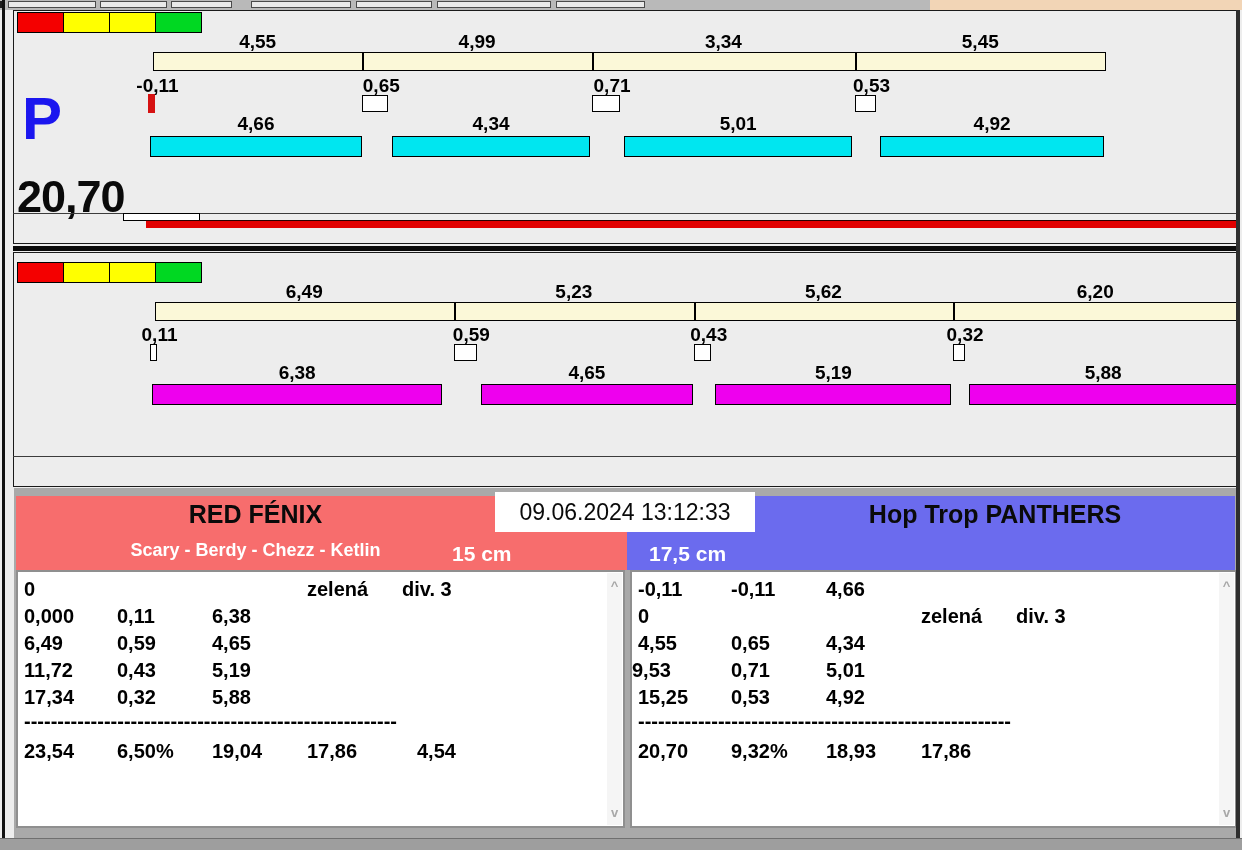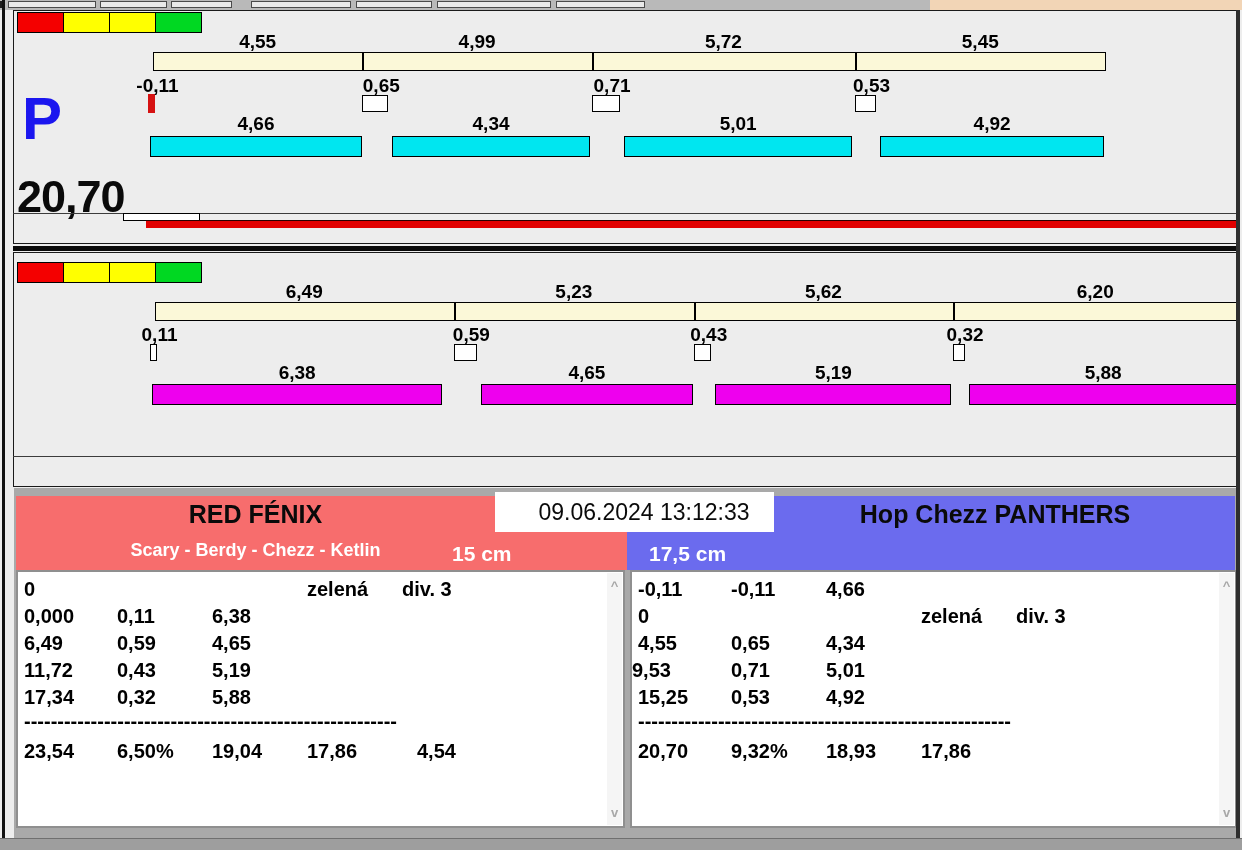--- a/index.html
+++ b/index.html
@@ -22,21 +22,21 @@
   .lane-total{position:absolute;font-weight:700;font-size:45px;color:#0a0a0a;letter-spacing:-1px;line-height:1;}
   .track-line{position:absolute;height:1px;background:#3c3c3c;}
   .thick-sep{position:absolute;background:#0a0a0a;}
   
   .board-bg{position:absolute;background:#a9a9a9;}
   .team-header{position:absolute;height:74px;}
   .team-name{position:absolute;font-weight:700;font-size:25px;color:#0a0a0a;text-align:center;white-space:nowrap;}
   .team-members{position:absolute;font-weight:700;font-size:18px;color:#ffffff;text-align:center;white-space:nowrap;}
   .jump-height{position:absolute;font-weight:700;font-size:21px;color:#ffffff;white-space:nowrap;}
   .date-box{position:absolute;background:#ffffff;color:#0a0a0a;font-size:23px;
-            text-align:center;line-height:40px;white-space:nowrap;padding-left:19px;}
+            text-align:center;line-height:40px;white-space:nowrap;}
   .panel{position:absolute;background:#ffffff;border:2px solid #8f8f8f;box-sizing:border-box;}
   .cell{position:absolute;font-weight:700;font-size:20px;color:#000;white-space:nowrap;line-height:22px;}
   .sep-row{position:absolute;font-weight:700;font-size:20px;color:#000;white-space:nowrap;letter-spacing:0px;}
   .vscroll{position:absolute;top:1px;bottom:1px;right:1px;width:15px;background:#f5f5f5;}
   .scroll-arrow{position:absolute;left:0;width:15px;text-align:center;color:#a8a8a8;
                 font-size:13px;font-weight:700;line-height:13px;cursor:default;}
   
   .win-border-left{position:absolute;left:2px;top:0;width:3px;height:838px;background:#101010;}
   .win-border-right{position:absolute;left:1236px;top:10px;width:4px;height:828px;background:#2e2e2e;}
   .bottom-bar{position:absolute;left:0;top:838px;width:1242px;height:12px;background:#9e9e9e;border-top:1px solid #6f6f6f;box-sizing:border-box;}
@@ -67,21 +67,21 @@
   <div id="lane-p-canvas" class="abs" style="left:0;top:0;width:1242px;height:850px;pointer-events:none;">
       <div class="legend-box" style="left: 17px; top: 12px; width: 47px; background: rgb(244, 0, 0);"></div>
       <div class="legend-box" style="left: 63px; top: 12px; width: 47px; background: rgb(255, 255, 0);"></div>
       <div class="legend-box" style="left: 109px; top: 12px; width: 47px; background: rgb(255, 255, 0);"></div>
       <div class="legend-box" style="left: 155px; top: 12px; width: 47px; background: rgb(0, 216, 34);"></div>
       <div class="bar" style="left: 153px; top: 52px; width: 952.66px; height: 19px; background: rgb(251, 248, 216);"></div>
       <div class="num-label" style="left: 257.65px; top: 31px;">4,55</div>
       <div class="divider" style="left: 362.3px; top: 52px; height: 19px;"></div>
       <div class="num-label" style="left: 477.07px; top: 31px;">4,99</div>
       <div class="divider" style="left: 591.84px; top: 52px; height: 19px;"></div>
-      <div class="num-label" style="left: 723.4px; top: 31px;">5,72</div>
+      <div class="num-label" style="left: 723.4px; top: 31px;">3,34</div>
       <div class="divider" style="left: 854.96px; top: 52px; height: 19px;"></div>
       <div class="num-label" style="left: 980.31px; top: 31px;">5,45</div>
       <div class="tick-red" style="left: 148px; top: 94px; width: 7px; height: 19px; background: rgb(214, 18, 18);"></div>
       <div class="num-label" style="left: 157.5px; top: 75px;">-0,11</div>
       <div class="marker" style="left: 362.3px; top: 95px; width: 26px; height: 17px;"></div>
       <div class="num-label" style="left: 381.3px; top: 75px;">0,65</div>
       <div class="marker" style="left: 591.84px; top: 95px; width: 28.4px; height: 17px;"></div>
       <div class="num-label" style="left: 612.04px; top: 75px;">0,71</div>
       <div class="marker" style="left: 854.96px; top: 95px; width: 21.2px; height: 17px;"></div>
       <div class="num-label" style="left: 871.56px; top: 75px;">0,53</div>
@@ -138,21 +138,21 @@
 
   <div class="board-bg" style="left:14px;top:488px;width:1223px;height:350px;">
 
     <div id="hdr-left" class="team-header" style="left: 2px; top: 8px; width: 611px; background: rgb(247, 109, 109);">
       <div class="team-name" style="left:0;top:4px;width:479px;">RED FÉNIX</div>
       <div class="team-members" style="left:0;top:44px;width:479px;">Scary - Berdy - Chezz - Ketlin</div>
       <div class="jump-height" style="left:436px;top:46px;width:148px;text-align:left;">15 cm</div>
     </div>
 
     <div id="hdr-right" class="team-header" style="left: 613px; top: 8px; width: 608px; background: rgb(107, 107, 238);">
-      <div class="team-name" style="left:128px;top:4px;width:480px;">Hop Chezz PANTHERS</div>
+      <div class="team-name" style="left:128px;top:4px;width:480px;">Hop Trop PANTHERS</div>
       <div class="jump-height" style="left:22px;top:46px;">17,5 cm</div>
     </div>
 
     <div class="date-box" style="left:481px;top:4px;width:260px;height:40px;">09.06.2024 13:12:33</div>
 
     <div id="panel-left" class="panel" style="left:2px;top:82px;width:609px;height:258px;">
       <div class="vscroll">
         <div class="scroll-arrow" style="top:6px;">^</div>
         <div class="scroll-arrow" style="bottom:6px;">v</div>
       </div>

